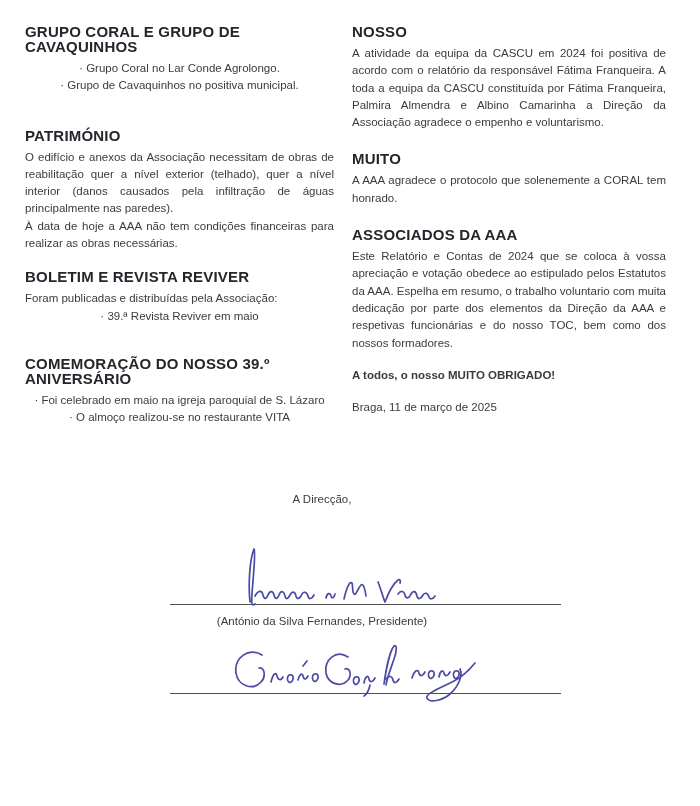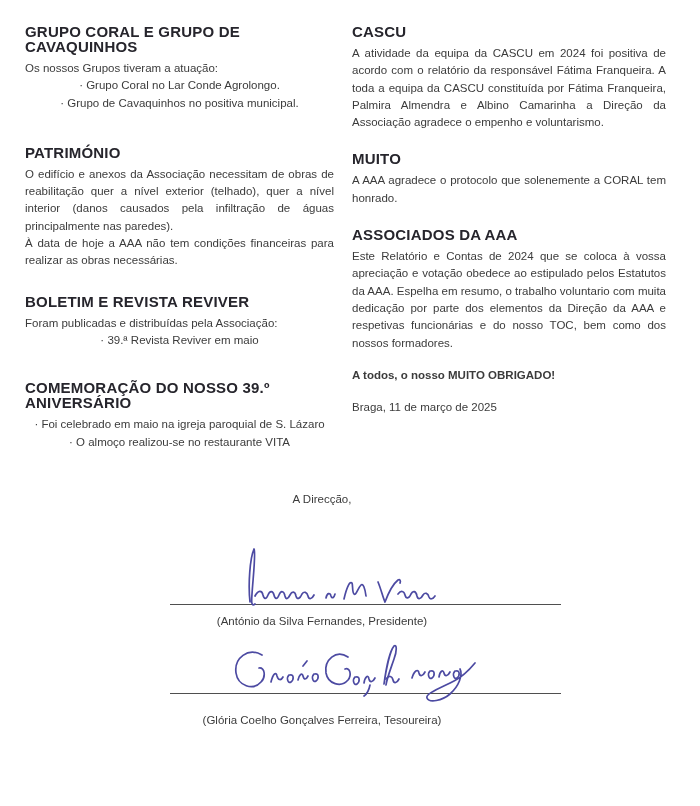--- a/index.html
+++ b/index.html
@@ -12,21 +12,21 @@
   .col-left{left:25px;width:309px;}
   .col-right{left:352px;width:314px;}
   .sec h2{
     font-size:15px;line-height:15px;font-weight:700;color:#26252c;
     letter-spacing:.2px;margin:0 0 6px 0;
   }
   .sec p{font-size:11.5px;line-height:17.3px;margin:0;color:#3b3b3b;}
   .sec p.just{text-align:justify;}
   .sec .bullets p{text-align:center;}
   .mt-a{margin-top:33px;}
-  .mt-b{margin-top:24px;}
+  .mt-b{margin-top:17px;}
   .mt-c{margin-top:31px;}
   .mt-d{margin-top:20px;}
   .mt-e{margin-top:15px;}
   .bold-line{font-weight:700;color:#26252c;}
   .sig-area{position:absolute;left:0;top:0;width:700px;height:806px;pointer-events:none;}
   .center-text{
     position:absolute;left:0;width:644px;text-align:center;
     font-size:11.5px;line-height:16px;color:#3b3b3b;
   }
   .direcao{top:491px;}
@@ -45,21 +45,20 @@
 </style>
 </head>
 <body>
 
 <div>
 
   <div class="col col-left">
 
     <div class="sec">
       <h2>GRUPO CORAL E GRUPO DE CAVAQUINHOS</h2>
-      <p>Os nossos Grupos tiveram a atuação:</p>
       <div class="bullets">
         <p>· Grupo Coral no Lar Conde Agrolongo.</p>
         <p>· Grupo de Cavaquinhos no positiva municipal.</p>
       </div>
     </div>
 
     <div class="sec mt-a">
       <h2>PATRIMÓNIO</h2>
       <p class="just">O edifício e anexos da Associação necessitam de obras de reabilitação quer a nível exterior (telhado), quer a nível interior (danos causados pela infiltração de águas principalmente nas paredes).</p>
       <p class="just">À data de hoje a AAA não tem condições financeiras para realizar as obras necessárias.</p>
@@ -79,21 +78,21 @@
         <p>· Foi celebrado em maio na igreja paroquial de S. Lázaro</p>
         <p>· O almoço realizou-se no restaurante VITA</p>
       </div>
     </div>
 
   </div>
 
   <div class="col col-right">
 
     <div class="sec">
-      <h2>CASCU</h2>
+      <h2>NOSSO</h2>
       <p class="just">A atividade da equipa da CASCU em 2024 foi positiva de acordo com o relatório da responsável Fátima Franqueira. A toda a equipa da CASCU constituída por Fátima Franqueira, Palmira Almendra e Albino Camarinha a Direção da Associação agradece o empenho e voluntarismo.</p>
     </div>
 
     <div class="sec mt-d">
       <h2>MUITO</h2>
       <p class="just">A AAA agradece o protocolo que solenemente a CORAL tem honrado.</p>
     </div>
 
     <div class="sec mt-d">
       <h2>ASSOCIADOS DA AAA</h2>
@@ -142,17 +141,16 @@
       <path class="ink" d="M 152 44 C 151 49 149 53 146 55"></path>
       <path class="ink" d="M 166 43 C 168 28 172 10 176 5 C 179 3 179 10 176 18 C 173 27 169 37 168 44"></path>
       <path class="ink" d="M 168 38 C 171 34 174 35 175 39 C 176 43 179 42 181 38"></path>
       <path class="ink" d="M 194 37 C 196 30 200 27 201 32 C 202 36 205 35 207 31"></path>
       <path class="ink" d="M 212 30 C 209 33 211 39 214 37 C 217 35 217 29 213 30"></path>
       <path class="ink" d="M 221 36 C 222 30 225 28 226 32 C 227 36 230 35 232 31"></path>
       <path class="ink" d="M 237 30 C 234 33 236 39 239 37 C 242 35 242 29 238 30"></path>
       <path class="ink" d="M 242 28 C 245 34 241 45 232 53 C 224 60 211 62 209 57 C 207 53 220 48 236 40 C 246 35 252 28 257 22"></path>
     </svg>
 
-    <div class="center-text sig-label-2">(Glória Coelho Gonçalves Ferreira, Tesoureira)</div>
 
   </div>
 
 </div>
 
 </body></html>

